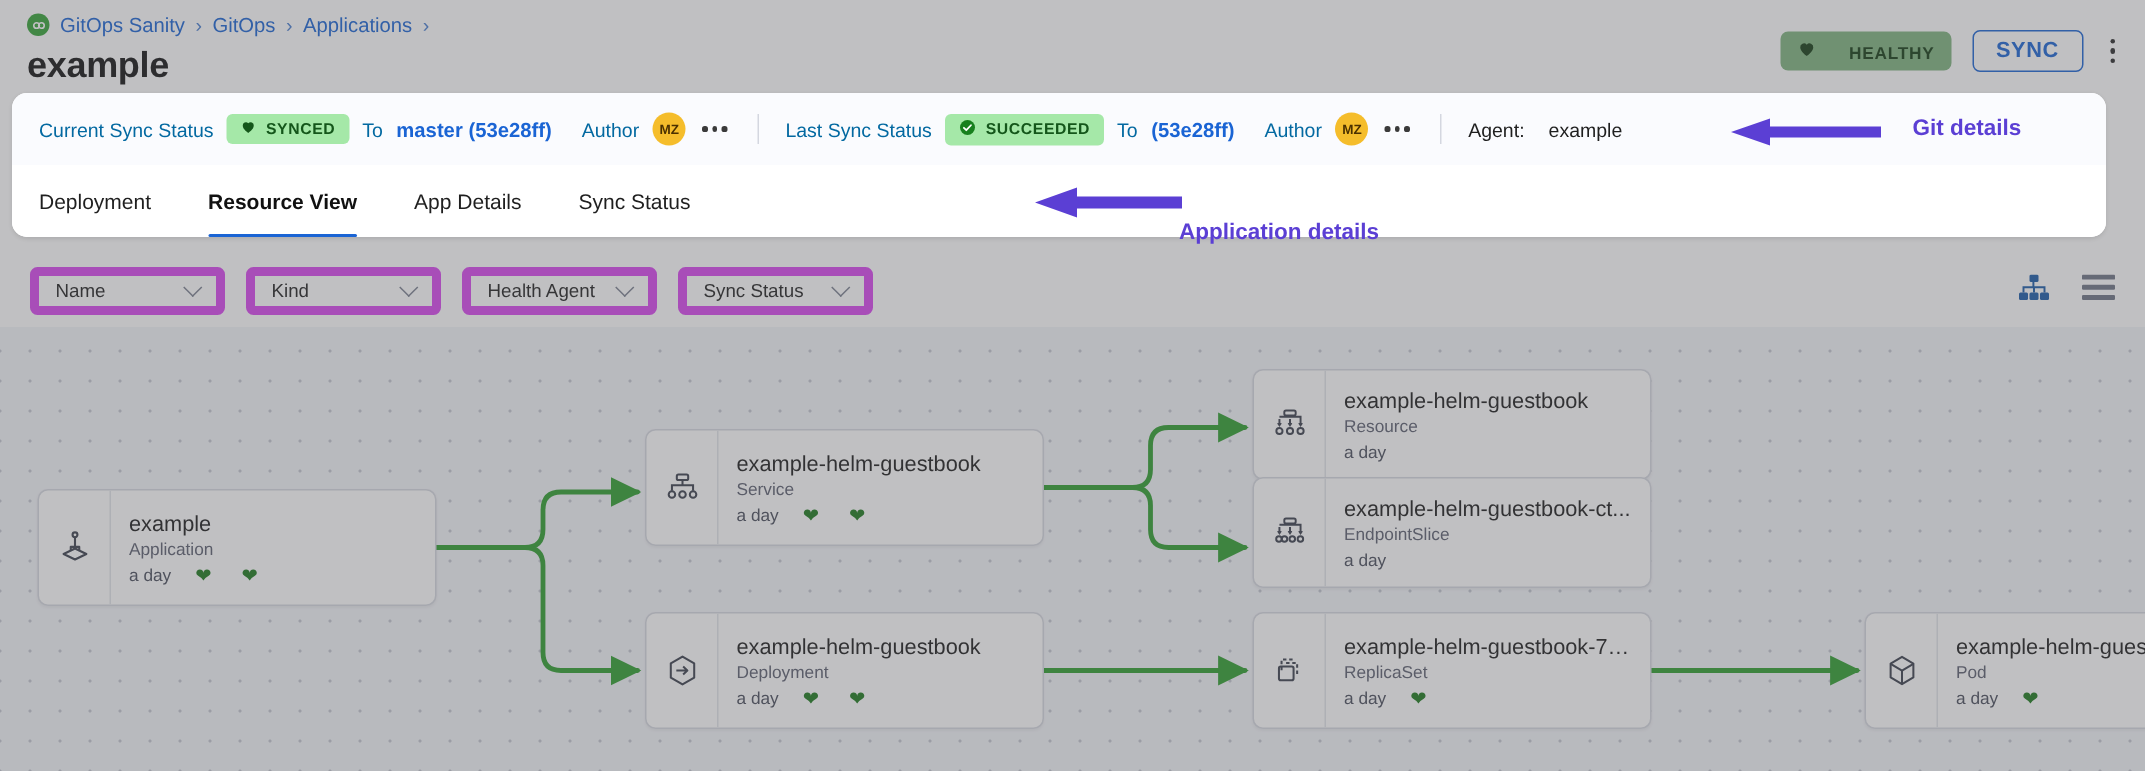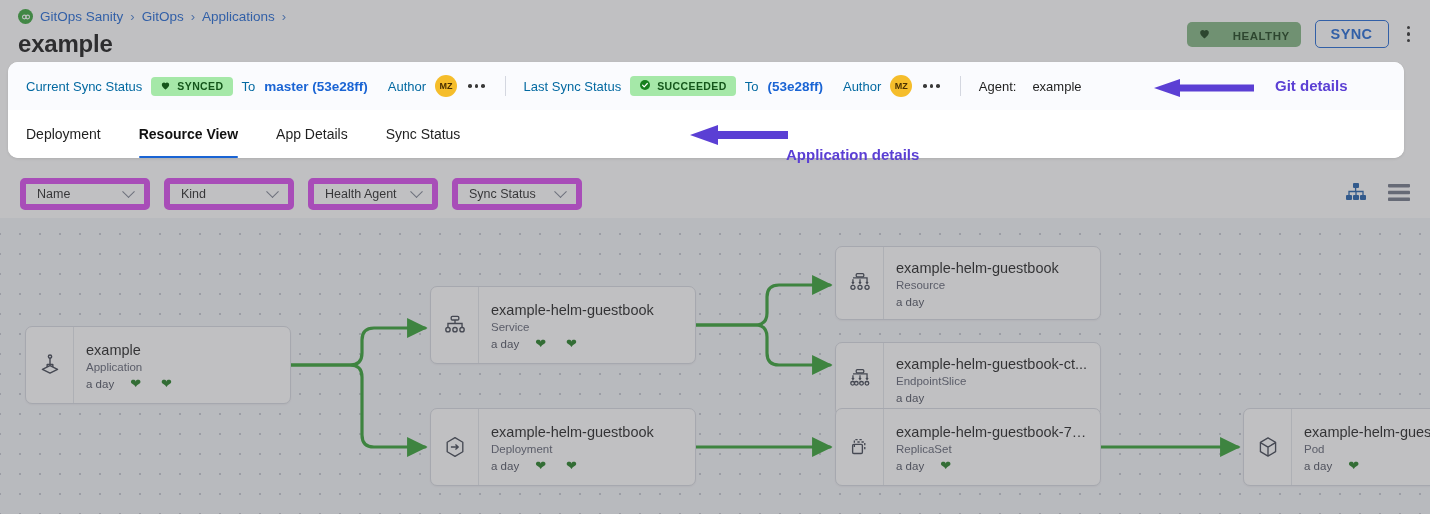--- a/index.html
+++ b/index.html
@@ -347,21 +347,21 @@
       </div>
       <div class="node-body">
         <div class="node-title">example-helm-guestbook</div>
         <div class="node-kind">Resource</div>
         <div class="node-meta">
           <span class="node-age">a day</span>
         </div>
       </div>
     </div>
 
-    <div class="node" style="left:835px; top:124px; width:266px; height:74px;">
+    <div class="node" style="left:835px; top:100px; width:266px; height:74px;">
       <div class="node-ico">
         <svg width="26" height="26" viewBox="0 0 24 24" fill="none" stroke="#3a3f4c" stroke-width="1.2">
           <rect x="8.5" y="3.4" width="7" height="3" rx="1"></rect>
           <path d="M5.5 8.6v3.6M12 8.6v3.6M18.5 8.6v3.6M4.6 11l0.9 1.4L6.4 11M11.1 11l0.9 1.4 0.9-1.4M17.6 11l0.9 1.4 0.9-1.4M5.5 7.2h13v1.4"></path>
           <circle cx="5.2" cy="16" r="1.7"></circle>
             <circle cx="8.6" cy="16" r="1.7"></circle>
           <circle cx="13.4" cy="16" r="1.7"></circle>
             <circle cx="18.4" cy="16" r="1.7"></circle>
         </svg>
       </div>

